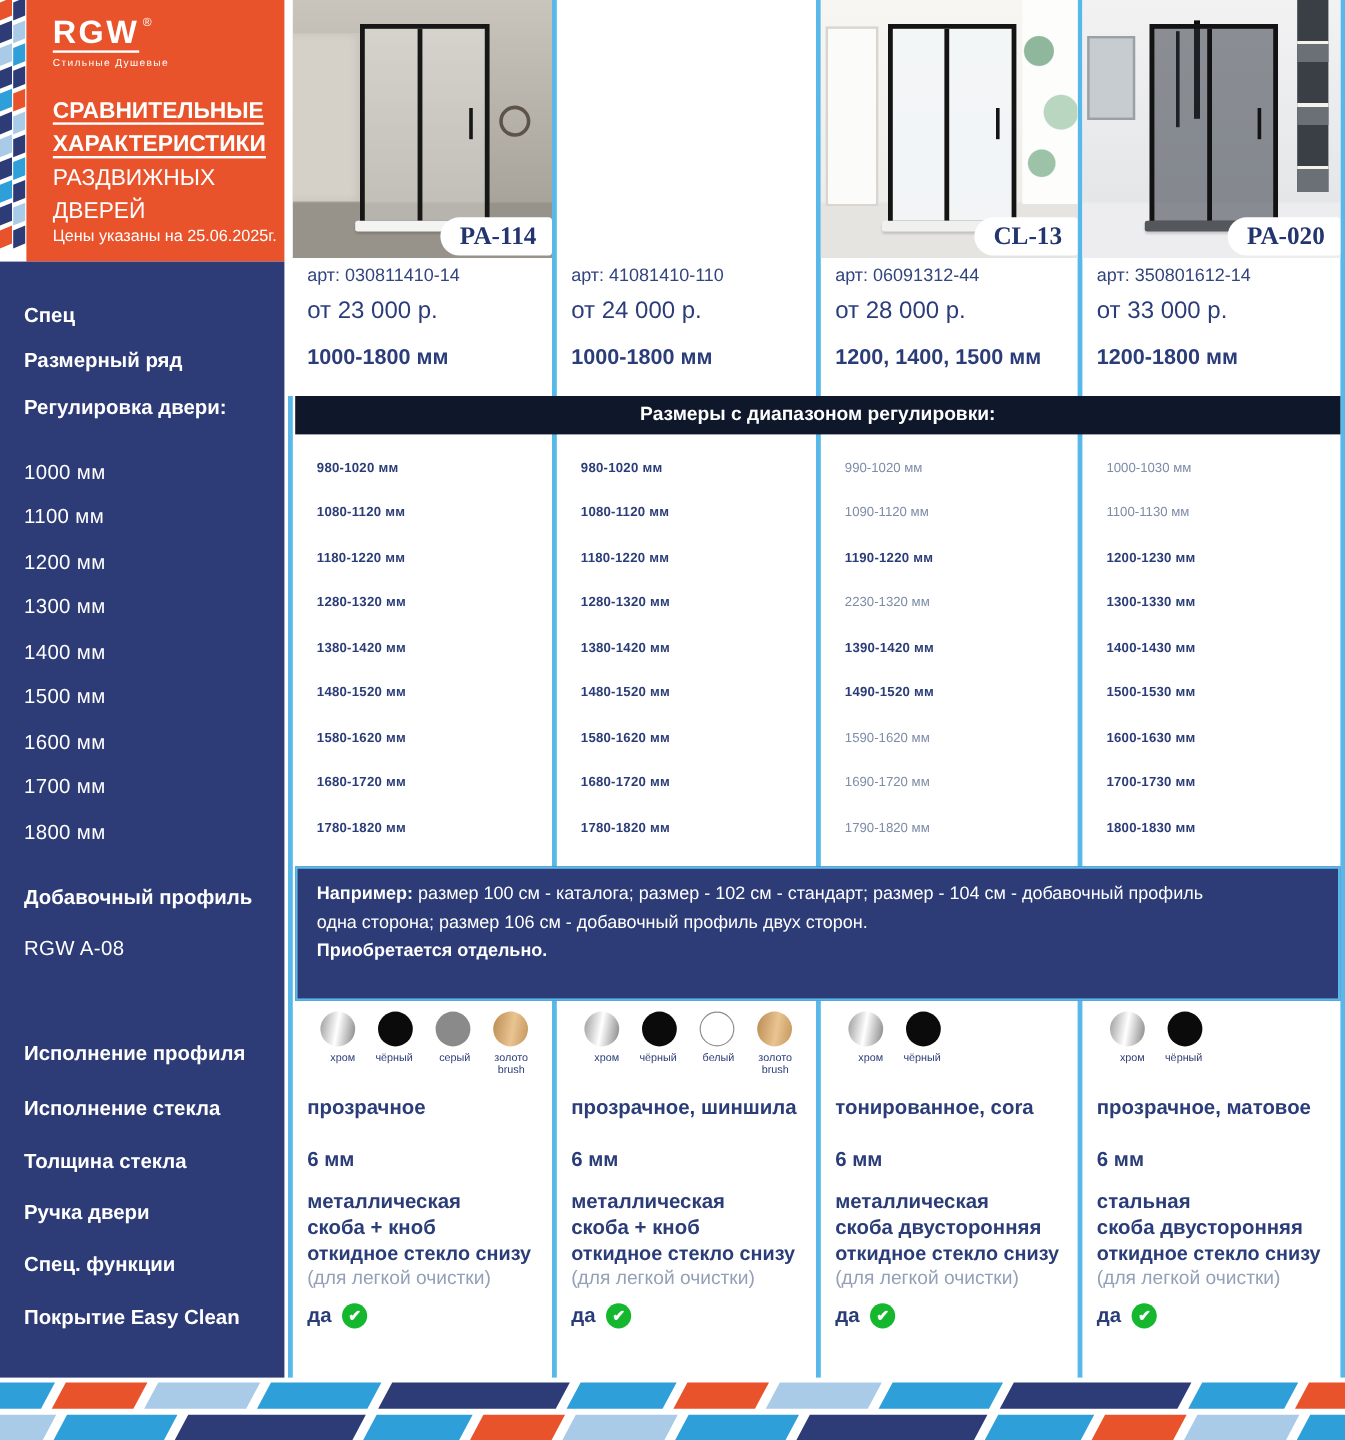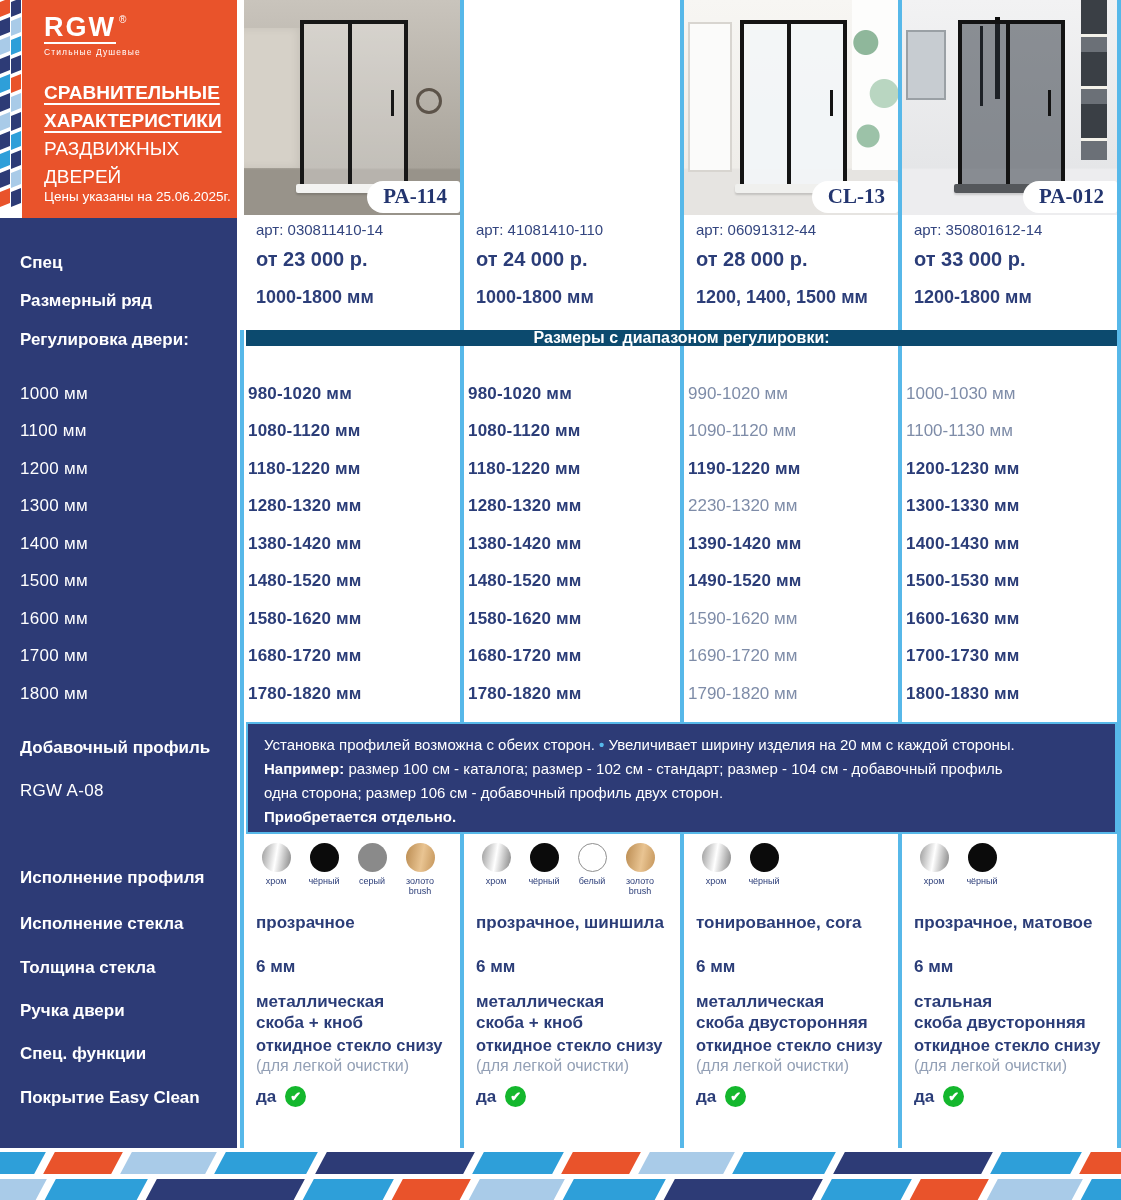--- a/index.html
+++ b/index.html
@@ -61,37 +61,37 @@
                             radial-gradient(circle at 35% 80%, #9cc2a8 0 11px, transparent 12px), #fdfdfc; }
   .scene-2 .xc { right:4px; bottom:6px; width:34px; height:18px; background:#fff; border-radius:50% 50% 40% 40%; box-shadow:0 2px 3px rgba(0,0,0,.15); }
   .scene-3 { --wall1:#f2f2f3; --wall2:#e5e6e8; --floor:#ededef; --frame:#131313; --glass:rgba(44,51,61,.52); --tray:#54575b; }
   .scene-3 .xa { right:10px; top:0; width:26px; height:160px; background:#3a3f45;
                  background-image:linear-gradient(180deg, transparent 0 34px, #f4f2ea 34px 37px, #6b7077 37px 52px, transparent 52px 86px, #f4f2ea 86px 89px, #6b7077 89px 104px, transparent 104px 138px, #f4f2ea 138px 141px, #6b7077 141px 156px); }
   .scene-3 .xb { left:78px; top:26px; width:3px; height:80px; background:#0d0d0d; box-shadow:16px -8px 0 1px #0d0d0d; }
   .scene-3 .xc { left:4px; top:30px; width:40px; height:70px; background:#c7ccd1; border:2px solid #9aa0a5; }
 
   
   .art { position:absolute; left:12px; top:221px; font-size:15px; color:#33457F; }
-  .price { position:absolute; left:12px; top:248px; font-size:20px; font-weight:bold; color:#2B3D78; }
+  .price { position:absolute; left:12px; top:248px; font-size:20px; font-weight:normal; color:#2B3D78; }
   .range { position:absolute; left:12px; top:287px; font-size:18px; font-weight:bold; color:#2B3D78; white-space:nowrap; }
-  .cell { position:absolute; left:4px; font-size:17px; white-space:nowrap; }
+  .cell { position:absolute; left:20px; font-size:11px; white-space:nowrap; }
   .cell.bold { font-weight:bold; color:#2B3D78; letter-spacing:.2px; }
   .cell.light { font-weight:400; color:#7E8CA8; }
 
   
-  .size-band { position:absolute; left:246px; top:330px; width:871px; height:16px; background:#0c4a6e;
+  .size-band { position:absolute; left:246px; top:330px; width:871px; height:32px; background:#0f172a;
                color:#fff; font-size:16px; font-weight:bold; display:flex; align-items:center; justify-content:center; }
   .info-box { position:absolute; left:246px; top:722px; width:871px; height:112px; background:#2D3B76;
               border:2px solid #57B8E9; color:#fff; font-size:15px; line-height:24px; padding:9px 16px; }
   .info-box .bd { font-weight:bold; }
   .info-box .bullet { color:#57B8E9; font-weight:bold; }
 
   
   .swatch-row { position:absolute; left:12px; top:843px; display:flex; gap:8px; }
-  .swatch-wrap { display:flex; flex-direction:column; align-items:center; width:40px; }
+  .swatch-wrap { display:flex; flex-direction:column; align-items:flex-end; width:40px; }
   .swatch { width:29px; height:29px; border-radius:50%; }
   .swatch.chrome { background:linear-gradient(100deg,#ababab 8%,#ffffff 48%,#9b9b9b 90%); }
   .swatch.black  { background:#0b0b0b; }
   .swatch.gray   { background:#8a8a8a; }
   .swatch.white  { background:#ffffff; border:1px solid #8f8f8f; }
   .swatch.gold   { background:linear-gradient(100deg,#c2955c 10%,#e9c492 55%,#c89a60 95%); }
   .swatch-label { margin-top:4px; font-size:9px; line-height:10px; color:#2B3D78; text-align:center; }
   .glass-val, .thick-val { position:absolute; left:12px; font-size:17px; font-weight:bold; color:#2B3D78; white-space:nowrap;text-align:right; }
   .glass-val { top:913px; }
   .thick-val { top:957px; }
@@ -330,21 +330,21 @@
       <div class="product-col" style="left: 902px; width: 215px;">
         <div class="photo scene-3">
           <div class="xa"></div>
           <div class="xb"></div>
           <div class="xc"></div>
           <div class="door" style="left: 55.9px; top: 20px; width: 107.5px; height: 168px;">
             <div class="mid" style="left: 44%;"></div>
             <div class="handle" style="right: 10px; top: 66px;"></div>
           </div>
           <div class="tray" style="left: 51.6px; width: 116.1px; bottom: 22px;"></div>
-          <span class="badge">PA-012</span>
+          <span class="badge">PA-020</span>
         </div>
         <div class="art">арт: 350801612-14</div>
         <div class="price">от 33 000 р.</div>
         <div class="range">1200-1800 мм</div>
         <div class="cell light" style="top: 384px;">1000-1030 мм</div>
         <div class="cell light" style="top: 421px;">1100-1130 мм</div>
         <div class="cell bold" style="top: 459px;">1200-1230 мм</div>
         <div class="cell bold" style="top: 496px;">1300-1330 мм</div>
         <div class="cell bold" style="top: 534px;">1400-1430 мм</div>
         <div class="cell bold" style="top: 571px;">1500-1530 мм</div>
@@ -372,25 +372,20 @@
         <div class="ec-val">
           <span>да</span>
           <span class="check">✔</span>
         </div>
       </div>
     </div>
 
   <div class="size-band">Размеры с диапазоном регулировки:</div>
 
   <div class="info-box">
-    <div>
-      <span>Установка профилей возможна с обеих сторон.</span>
-      <span class="bullet">•</span>
-      <span>Увеличивает ширину изделия на 20 мм с каждой стороны.</span>
-    </div>
     <div>
       <span class="bd">Например:</span>
       <span>размер 100 см - каталога; размер - 102 см - стандарт; размер - 104 см - добавочный профиль</span>
     </div>
     <div>одна сторона; размер 106 см - добавочный профиль двух сторон.</div>
     <div class="bd">Приобретается отдельно.</div>
   </div>
 
   <div class="bottom-stripes" id="bottomStripes">
       <div class="st" style="left: -40px; top: 2px; width: 80px; background: rgb(46, 159, 217);"></div>

